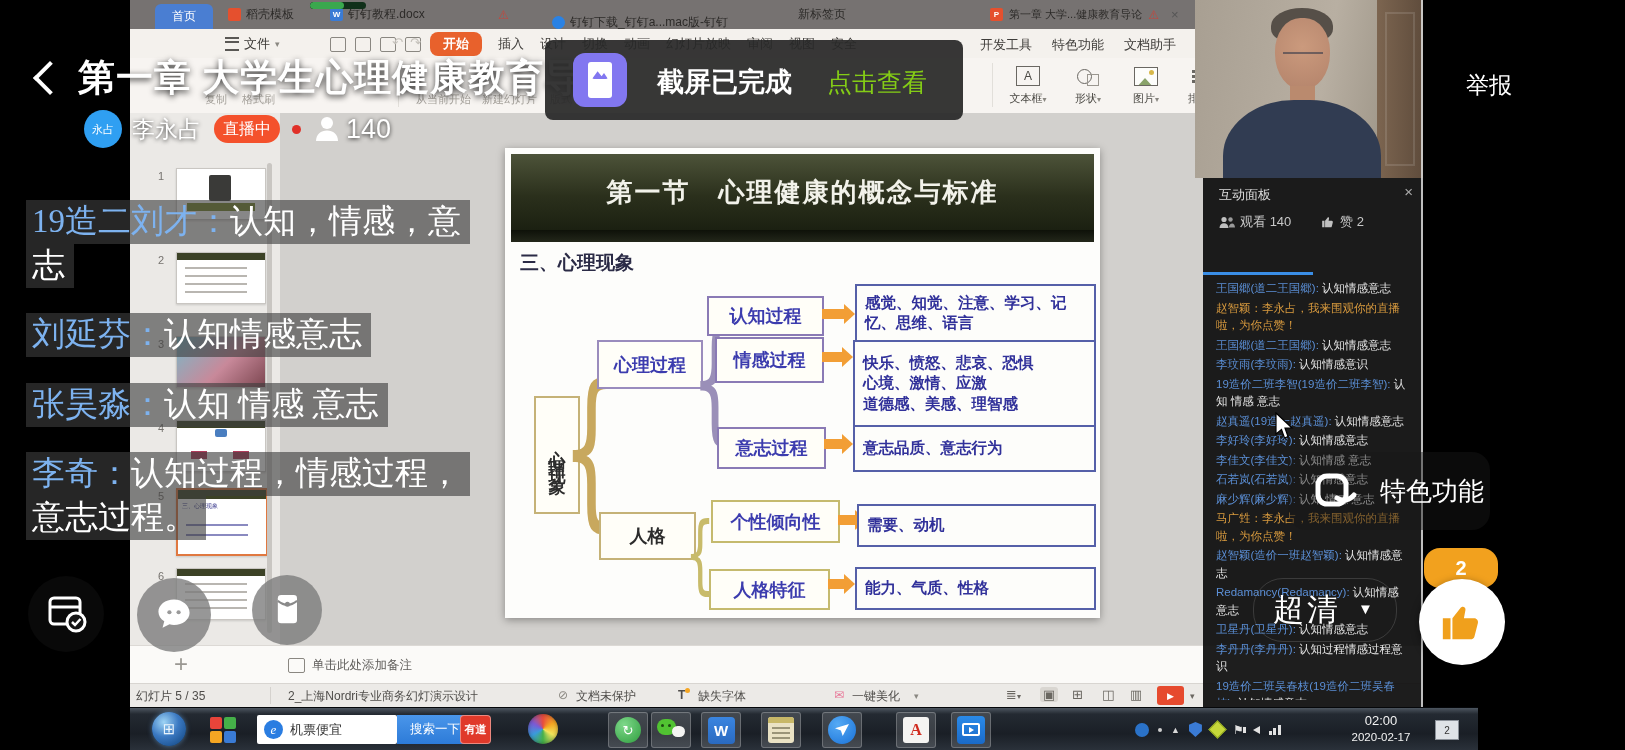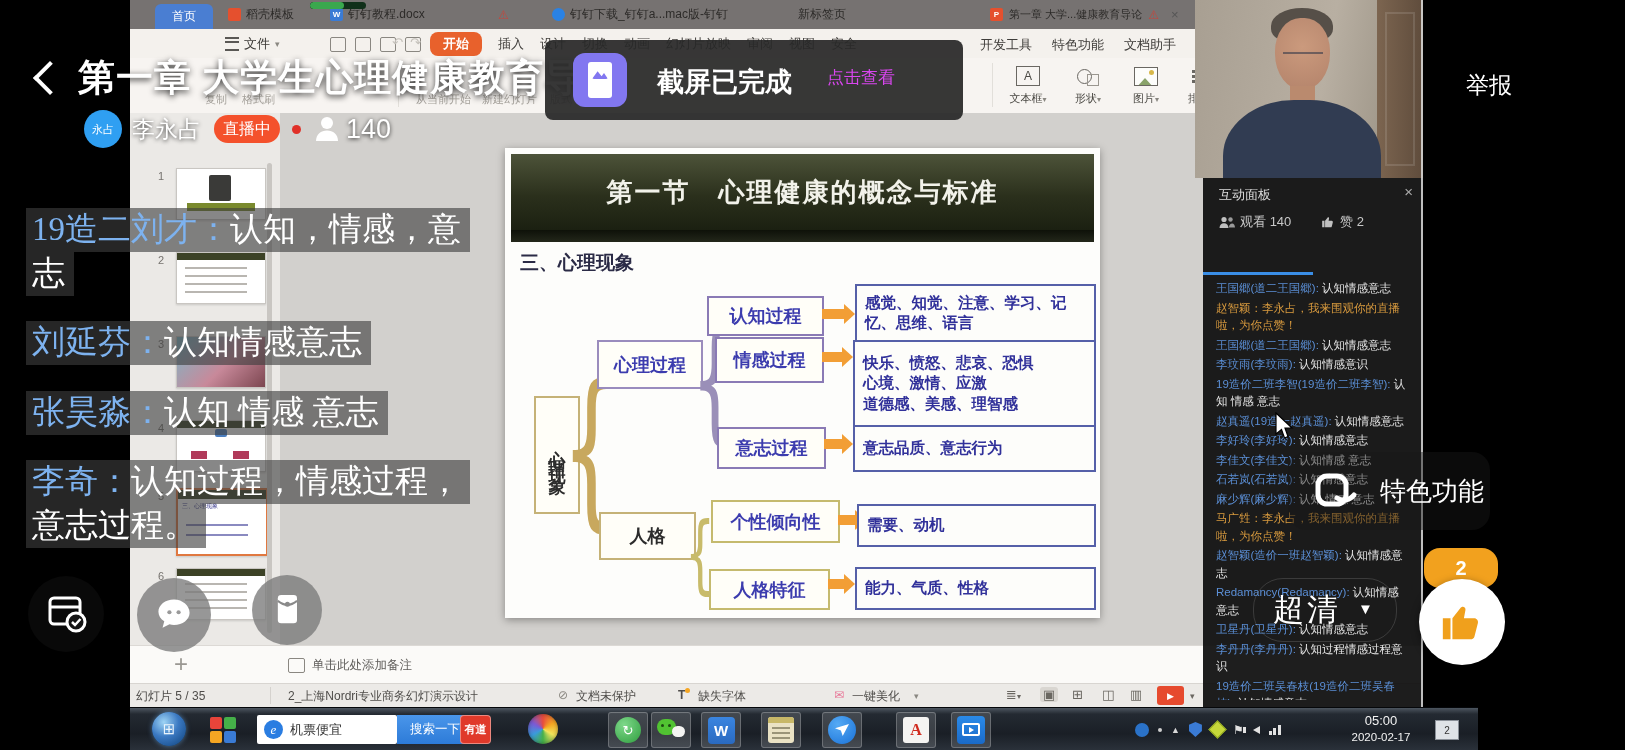--- a/index.html
+++ b/index.html
@@ -11,21 +11,21 @@
   
   #desktop{position:absolute;left:130px;top:0;width:1348px;height:750px;background:#cfccc9;overflow:hidden;z-index:1;}
 
   
   #tabbar{position:absolute;left:0;top:0;width:100%;height:29px;background:#767271;}
   .btab{position:absolute;top:0;height:29px;display:flex;align-items:center;gap:5px;font-size:12px;color:#2d2b29;}
   .btab.active{background:#4a7ed2;color:#fff;border-radius:6px 6px 0 0;justify-content:center;top:4px;height:25px;}
   .btab.t0{left:25px;width:58px;}
   .btab.t1{left:98px;}
   .btab.t2{left:200px;}
-  .btab.t3{left:422px;}
+  .btab.t3{left:422px;margin-top:8px;}
   .btab.t4{left:668px;}
   .ticon{width:13px;height:13px;border-radius:2px;display:inline-flex;align-items:center;justify-content:center;
     color:#fff;font-size:8px;font-weight:bold;flex:0 0 auto;}
   .ticon.rice{background:#e5502e;}
   .ticon.wdoc{background:#3a7bd5;}
   .ticon.ding{background:#2a82e4;border-radius:50%;}
   .ticon.wpp{background:#e5502e;}
   #tab-loadbar{position:absolute;left:180px;top:2px;width:56px;height:7px;background:#11301a;border-radius:4px;overflow:hidden;}
   #tab-loadbar i{display:block;width:60%;height:100%;background:#3aa84e;border-radius:4px;}
   .warnico{color:#c8443a;font-size:12px;}
@@ -204,32 +204,32 @@
   #avatar{width:38px;height:38px;border-radius:50%;background:#2f9ff2;color:#fff;font-size:11px;
     display:flex;align-items:center;justify-content:center;}
   #sname{margin-left:10px;font-size:23px;color:#fff;text-shadow:0 1px 4px rgba(0,0,0,.8);}
   #livebadge{margin-left:13px;width:66px;height:28px;background:#f4512c;border-radius:14px;color:#fff;font-size:16px;
     display:flex;align-items:center;justify-content:center;}
   #livedot{margin-left:12px;width:9px;height:9px;border-radius:50%;background:#e03028;}
   #viewersico{margin-left:14px;}
   #viewers{margin-left:7px;font-size:27px;color:#fff;text-shadow:0 1px 4px rgba(0,0,0,.8);}
 
   #danmaku-list{position:absolute;left:26px;top:200px;width:442px;z-index:6;font-size:33px;line-height:1.32;}
-  .dm{margin-bottom:26px;margin-top:8px;}
+  .dm{margin-bottom:26px;}
   .dm .bgc{background:rgba(62,62,62,.62);padding:3px 9px 5px 6px;
     -webkit-box-decoration-break:clone;box-decoration-break:clone;color:#fff;}
   .dm .dname{color:#7db2ef;}
 
   #toast{position:absolute;left:545px;top:40px;width:418px;height:80px;background:rgba(40,40,40,.93);border-radius:8px;z-index:6;}
   #toastico{position:absolute;left:28px;top:13px;width:54px;height:54px;background:#8277f0;border-radius:12px;}
   #toastico i{position:absolute;left:15px;top:9px;width:24px;height:36px;background:#fff;border-radius:3px;}
   #toastico i::after{content:"";position:absolute;left:4px;top:6px;width:16px;height:11px;background:#8277f0;border-radius:2px;
     clip-path:polygon(0 100%,35% 30%,60% 75%,75% 45%,100% 100%);}
   #toastmsg{position:absolute;left:112px;top:24px;font-size:27px;font-weight:bold;color:#fff;}
-  #toastact{position:absolute;left:282px;top:26px;font-size:17px;color:#d946ef;}
+  #toastact{position:absolute;left:282px;top:26px;font-size:25px;color:#84cc16;}
 
   .fcirc{position:absolute;border-radius:50%;z-index:6;display:flex;align-items:center;justify-content:center;}
   #fc1{left:28px;top:576px;width:76px;height:76px;background:rgba(15,15,15,.62);}
   #fc2{left:137px;top:578px;width:74px;height:74px;background:rgba(122,122,122,.78);}
   #fc3{left:252px;top:575px;width:70px;height:70px;background:rgba(122,122,122,.78);}
 
   #micreq{position:absolute;left:1288px;top:452px;width:202px;height:78px;background:rgba(25,25,25,.45);border-radius:18px;z-index:6;}
   #micreq .lbl{position:absolute;left:92px;top:22px;font-size:26px;color:#fff;}
   #quality{position:absolute;left:1253px;top:578px;width:142px;height:62px;border:1px solid rgba(255,255,255,.14);border-radius:30px;z-index:6;}
   #quality .q{position:absolute;left:19px;top:10px;font-size:31px;color:#fff;letter-spacing:3px;}
@@ -541,21 +541,21 @@
         <span class="trayico diamondico"></span>
         <span class="trayico" style="color:#e2e2e2;font-size:12px;">⚑</span>
         <span class="trayico spk"></span>
         <span class="trayico sigbars">
             <i style="height:4px;"></i>
             <i style="height:7px;"></i>
             <i style="height:10px;"></i>
           </span>
       </div>
       <div id="clock">
-        <div class="t1">05:00</div>
+        <div class="t1">02:00</div>
         <div class="t2">2020-02-17</div>
       </div>
       <div id="deskbtn">
           <span>2</span>
         </div>
     </div>
   </div>
 
   <div id="leftblack"></div>
   <div id="blackpatch"></div>

